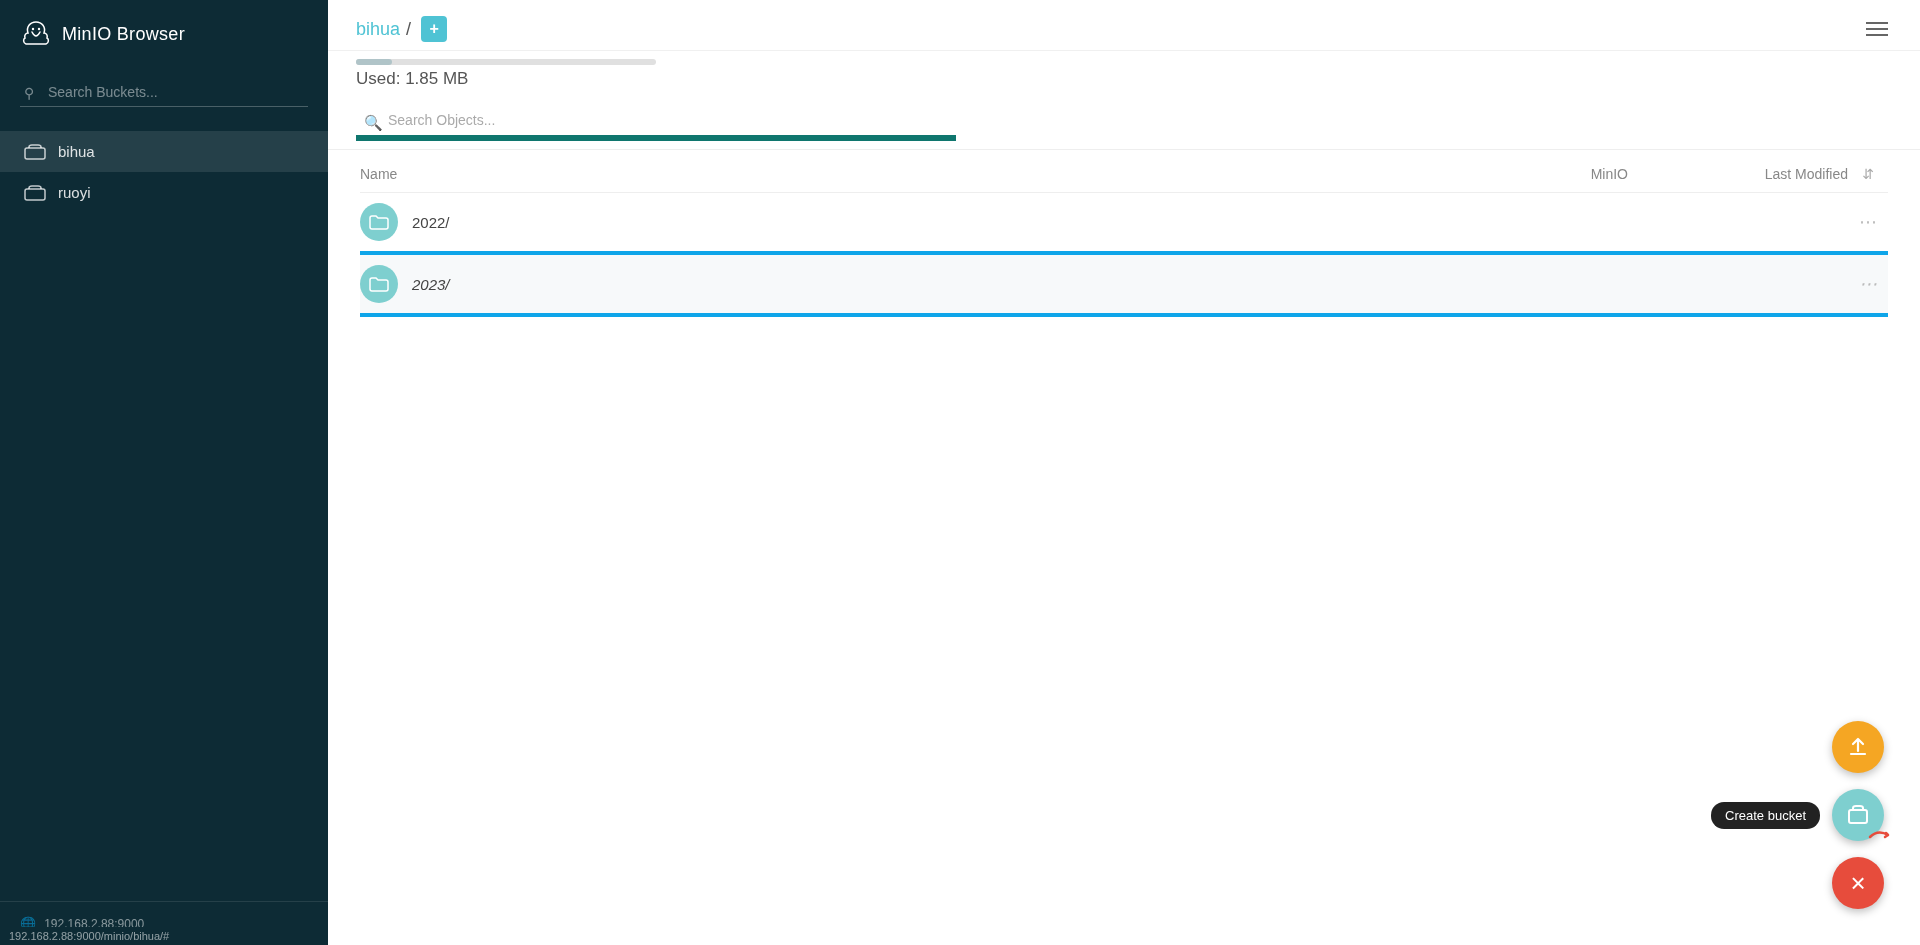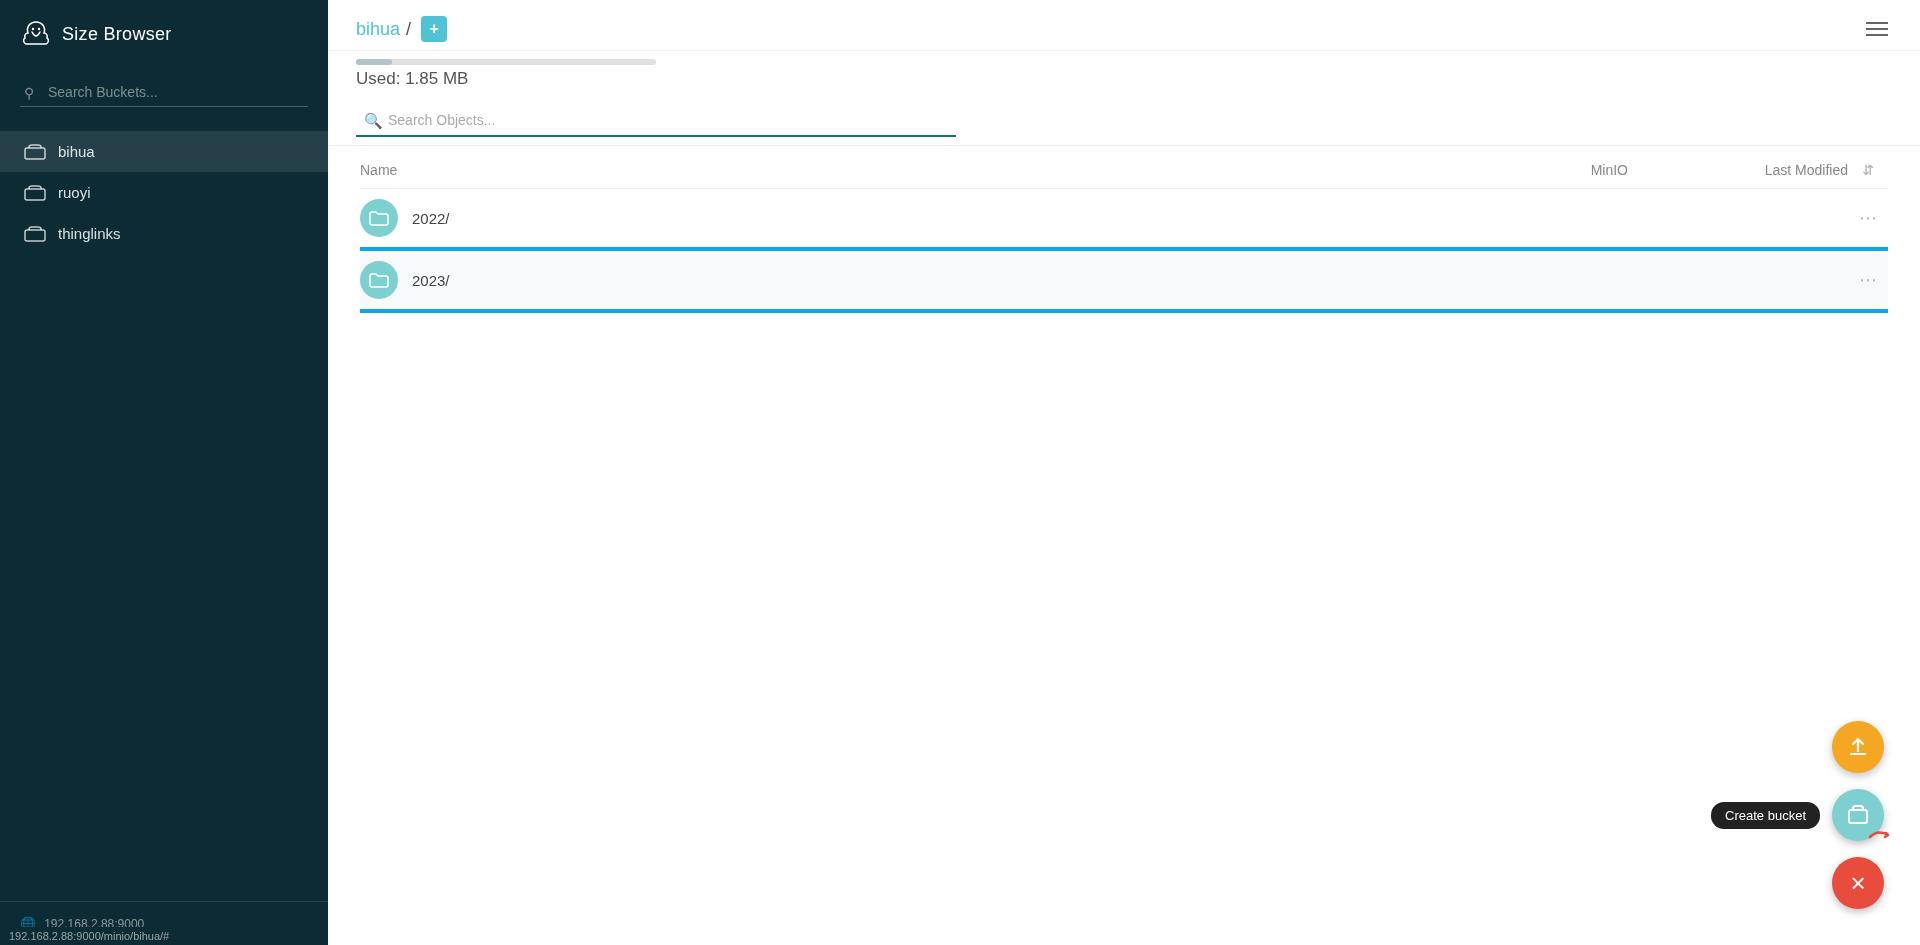--- a/index.html
+++ b/index.html
@@ -214,21 +214,21 @@
       left: 8px;
       top: 50%;
       transform: translateY(-50%);
       color: #999;
       font-size: 15px;
     }
 
     .search-objects-input {
       width: 100%;
       border: none;
-      border-bottom: 2px solid #0f766e;
+      border-bottom: 6px solid #0f766e;
       padding: 7px 8px 7px 32px;
       font-size: 14px;
       color: #0f766e;
       outline: none;
       background: transparent;
     }
 
     .search-objects-input::placeholder {
       color: #aaa;
     }
@@ -384,21 +384,21 @@
 
 <div class="sidebar">
   <div class="sidebar-header">
 
     <svg class="logo-icon" viewBox="0 0 32 32" fill="none" xmlns="http://www.w3.org/2000/svg">
       <path d="M16 4 C10 4 6 9 8 15 C6 15 4 17 5 20 C3 21 3 25 6 26 L26 26 C29 25 29 21 27 20 C28 17 26 15 24 15 C26 9 22 4 16 4Z" fill="none" stroke="white" stroke-width="1.5"></path>
       <path d="M12 14 C12 14 14 18 16 18 C18 18 20 14 20 14" fill="none" stroke="white" stroke-width="1.5" stroke-linecap="round"></path>
       <circle cx="13" cy="11" r="1.2" fill="white"></circle>
       <circle cx="19" cy="11" r="1.2" fill="white"></circle>
     </svg>
-    <span class="app-title">Size Browser</span>
+    <span class="app-title">MinIO Browser</span>
   </div>
 
   <div class="search-buckets-container">
     <div class="search-buckets-wrapper">
       <span class="search-icon-small">⚲</span>
       <input class="search-buckets-input" type="text" placeholder="Search Buckets..." style="">
     </div>
   </div>
 
   <div class="bucket-list">
@@ -408,27 +408,20 @@
         <path d="M5 4 V3 C5 2 6 1 8 1 H14 C16 1 17 2 17 3 V4" stroke="rgba(255,255,255,0.75)" stroke-width="1.5" fill="none"></path>
       </svg>
       <span>bihua</span>
     </div>
     <div class="bucket-item">
       <svg class="bucket-icon" viewBox="0 0 22 16" fill="none">
         <rect x="1" y="4" width="20" height="11" rx="2" stroke="rgba(255,255,255,0.75)" stroke-width="1.5" fill="none"></rect>
         <path d="M5 4 V3 C5 2 6 1 8 1 H14 C16 1 17 2 17 3 V4" stroke="rgba(255,255,255,0.75)" stroke-width="1.5" fill="none"></path>
       </svg>
       <span>ruoyi</span>
-    </div>
-    <div class="bucket-item">
-      <svg class="bucket-icon" viewBox="0 0 22 16" fill="none">
-        <rect x="1" y="4" width="20" height="11" rx="2" stroke="rgba(255,255,255,0.75)" stroke-width="1.5" fill="none"></rect>
-        <path d="M5 4 V3 C5 2 6 1 8 1 H14 C16 1 17 2 17 3 V4" stroke="rgba(255,255,255,0.75)" stroke-width="1.5" fill="none"></path>
-      </svg>
-      <span>thinglinks</span>
     </div>
   </div>
 
   <div class="sidebar-footer">
     <span style="font-size:13px;">🌐</span>
     <span>192.168.2.88:9000</span>
   </div>
   <div class="status-bar">
     <span>192.168.2.88:9000/minio/bihua/#</span>
   </div>
@@ -480,21 +473,21 @@
             <path d="M1 4 C1 3 2 2 3 2 H7 L9 4 H17 C18 4 19 5 19 6 V13 C19 14 18 15 17 15 H3 C2 15 1 14 1 13 Z" fill="none" stroke="white" stroke-width="1.5"></path>
           </svg>
         </div>
         <span>2022/</span>
       </div>
       <span class="row-size"></span>
       <span class="row-modified"></span>
       <span class="row-actions">⋯</span>
     </div>
 
-    <div class="table-row" style="background:#f7f9fa;">
+    <div class="table-row" style="background:#f7f9fa;font-style:italic;">
       <div class="row-name">
         <div class="folder-circle">
           <svg width="20" height="16" viewBox="0 0 20 16" fill="none">
             <path d="M1 4 C1 3 2 2 3 2 H7 L9 4 H17 C18 4 19 5 19 6 V13 C19 14 18 15 17 15 H3 C2 15 1 14 1 13 Z" fill="none" stroke="white" stroke-width="1.5"></path>
           </svg>
         </div>
         <span>2023/</span>
       </div>
       <span class="row-size"></span>
       <span class="row-modified"></span>

